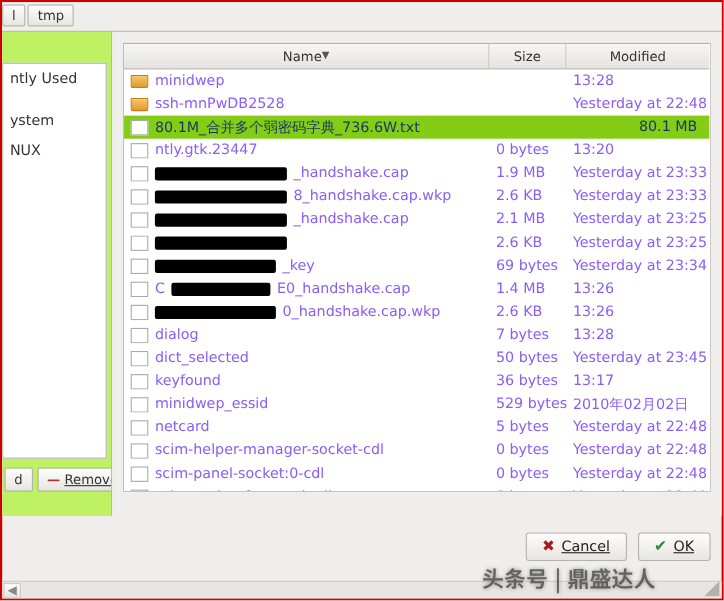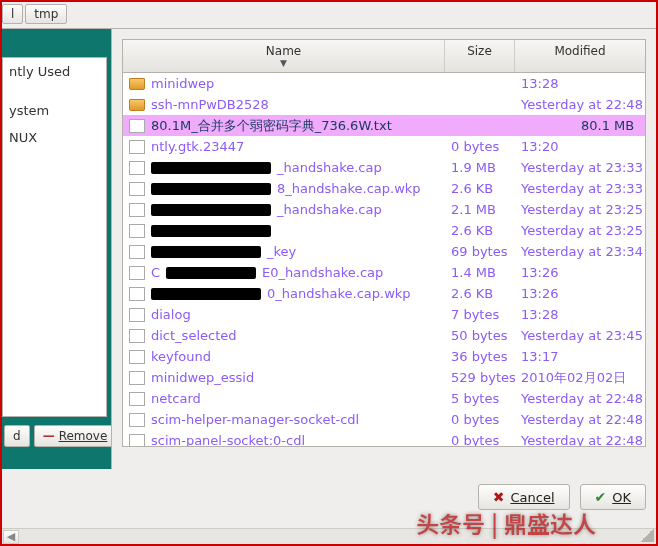--- a/index.html
+++ b/index.html
@@ -36,23 +36,23 @@
     color: #333;
     height: 20px;
     line-height: 14px;
   }
   .crumb-btn.trunc { border-right: 1px solid #b5b2ac; }
   .main-area {
     display: flex;
     height: 440px;
   }
   .sidebar {
-    width: 110px;
+    width: 100px;
     border-right: 1px solid #b5b2ac;
-    background: #0f766e;
+    background: #bef264;
     padding-top: 28px;
     overflow: hidden;
   }
   .places {
     background: #fff;
     border: 1px solid #b5b2ac;
     min-height: 360px;
     margin-right: 4px;
   }
   .place {
@@ -99,36 +99,35 @@
     position: sticky;
     top: 0;
     font-size: 12px;
     color: #333;
   }
   .fg-head .col {
     padding: 4px 6px;
     border-right: 1px solid #cfccc5;
     display: flex;
     align-items: center;
-    justify-content: flex-start;
-    flex-direction: column;
+    justify-content: center;
   }
   .fg-head .col:last-child { border-right: none; }
   .col-name { flex: 1 1 auto; min-width: 280px; }
   .col-size { width: 70px; flex: 0 0 70px; }
   .col-mod  { width: 130px; flex: 0 0 130px; }
   .sort-arrow { font-size: 9px; color:#555; }
   .fg-row {
     display: flex;
     align-items: center;
     font-size: 13px;
     height: 21px;
     color: #8b5cf6;
   }
-  .fg-row.selected { background: #f0abfc; color: #17375e; }
+  .fg-row.selected { background: #84cc16; color: #17375e; }
   .fg-row .c-name {
     flex: 1 1 auto; min-width: 280px;
     display: flex; align-items: center; gap: 6px;
     padding: 0 6px;
     white-space: nowrap; overflow: hidden;
   }
   .fg-row .c-size { width: 70px; flex:0 0 70px; padding: 0 6px; white-space: nowrap; }
   .fg-row .c-mod  { width: 130px; flex:0 0 130px; padding: 0 6px; white-space: nowrap; }
   .ico { width: 16px; height: 14px; display:inline-block; flex:0 0 16px; }
   .ico.folder {
@@ -168,23 +167,23 @@
     color: #222;
   }
   .dlg-btn .u { text-decoration: underline; }
   .x-ico { color:#b01818; font-weight:bold; font-size:14px; }
   .ok-ico { color:#2d8a2d; font-weight:bold; font-size:14px; }
   .watermark {
     position: absolute;
     bottom: 4px;
     right: 60px;
     font-family: "Noto Sans SC","Microsoft YaHei",sans-serif;
-    font-size: 23px;
+    font-size: 20px;
     font-weight: 600;
-    color: #b91c1c;
+    color: #404040;
     opacity: 0.8;
     text-shadow: 0 0 4px rgba(0,0,0,0.5);
   }
   .watermark .sep { margin: 0 6px; }
   .tri-handle {
     position:absolute; right:2px; bottom:2px;
     width:14px; height:14px;
     background:
       linear-gradient(135deg, transparent 50%, #b5b2ac 50%);
   }

